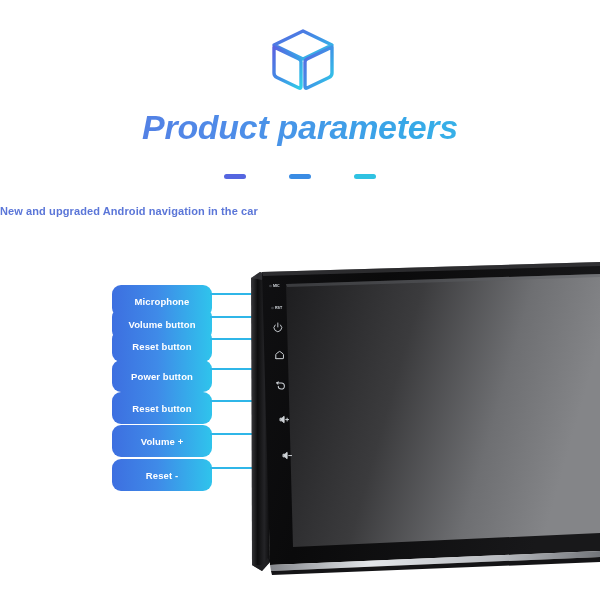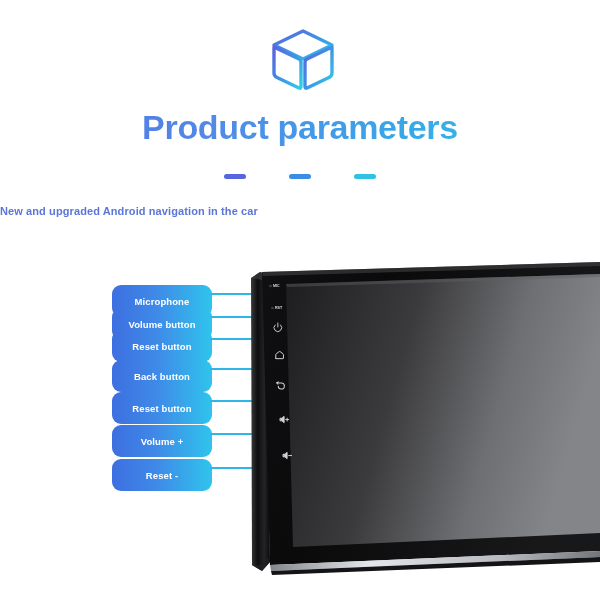--- a/index.html
+++ b/index.html
@@ -17,20 +17,21 @@
   #cube-logo { position:absolute; left:265px; top:24px; width:76px; height:72px; }
 
   #page-title {
     position:absolute; left:0; top:108px; width:600px;
     text-align:center;
     font-size:34px; font-weight:bold; letter-spacing:-0.3px;
     background:linear-gradient(90deg,#5a6fe0 0%, #4f8ce8 38%, #37a8e8 68%, #35c8e6 100%);
     -webkit-background-clip:text; background-clip:text;
     -webkit-text-fill-color:transparent; color:transparent;
     white-space:nowrap;
+    font-style:italic;
   }
 
   #dashes {
     position:absolute; left:0; top:174px; width:600px;
     display:flex; justify-content:center; align-items:center; gap:43px;
   }
   .dash { width:22px; height:5px; border-radius:2.5px; }
   .dash.d1 { background:#5566e0; }
   .dash.d2 { background:#3a8ce4; }
   .dash.d3 { background:#2fc2e2; }
@@ -117,21 +118,21 @@
 
   <div class="callout" style="left:112px; top:330px;">
     <div class="pill">
       <span>Reset button</span>
     </div>
     <div class="lead" style="width:78px;"></div>
   </div>
 
   <div class="callout" style="left:112px; top:360px;">
     <div class="pill">
-      <span>Back button</span>
+      <span>Power button</span>
     </div>
     <div class="lead" style="width:80px;"></div>
   </div>
 
   <div class="callout" style="left:112px; top:392px;">
     <div class="pill">
       <span>Reset button</span>
     </div>
     <div class="lead" style="width:84px;"></div>
   </div>

